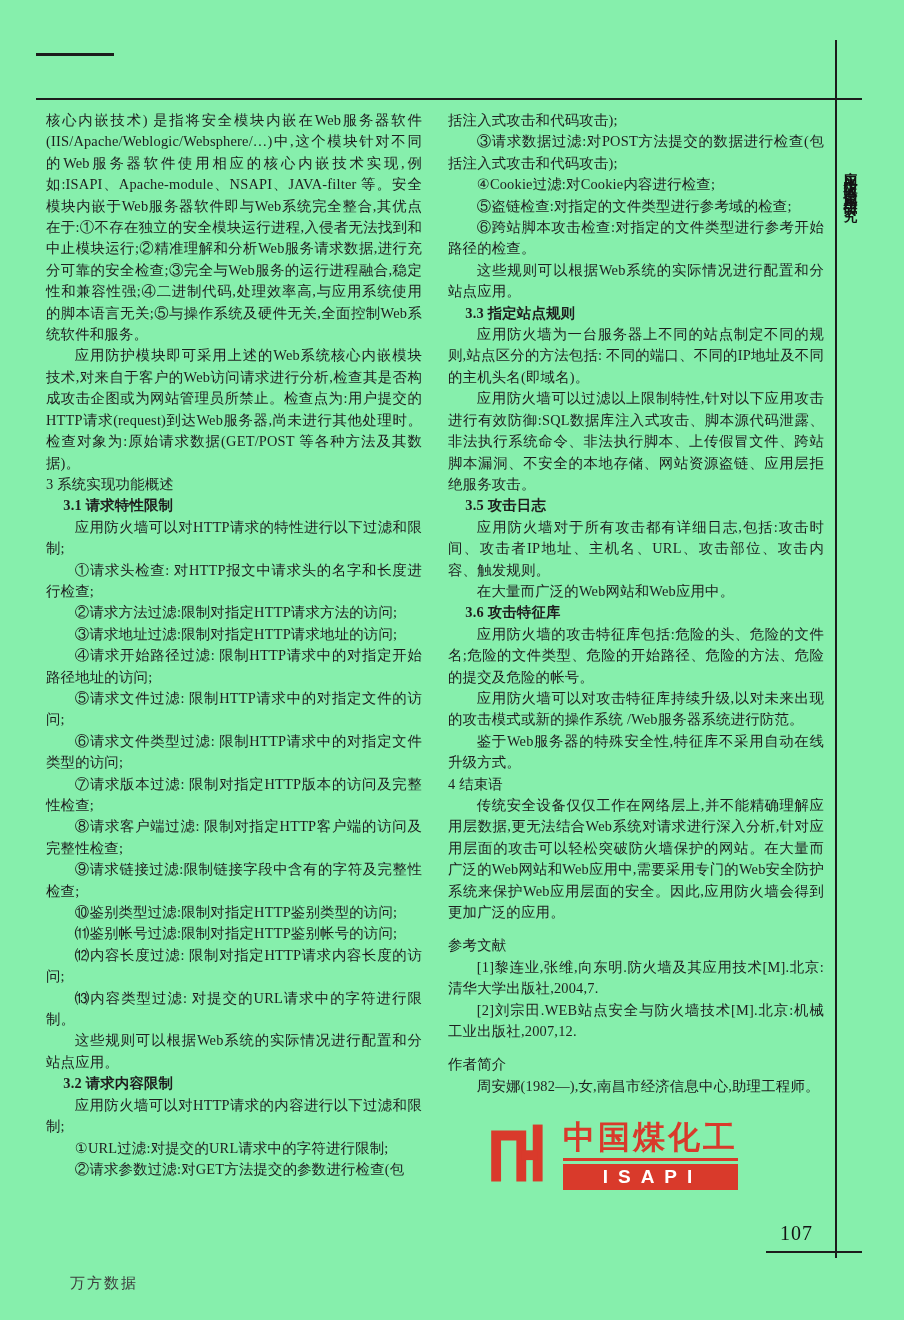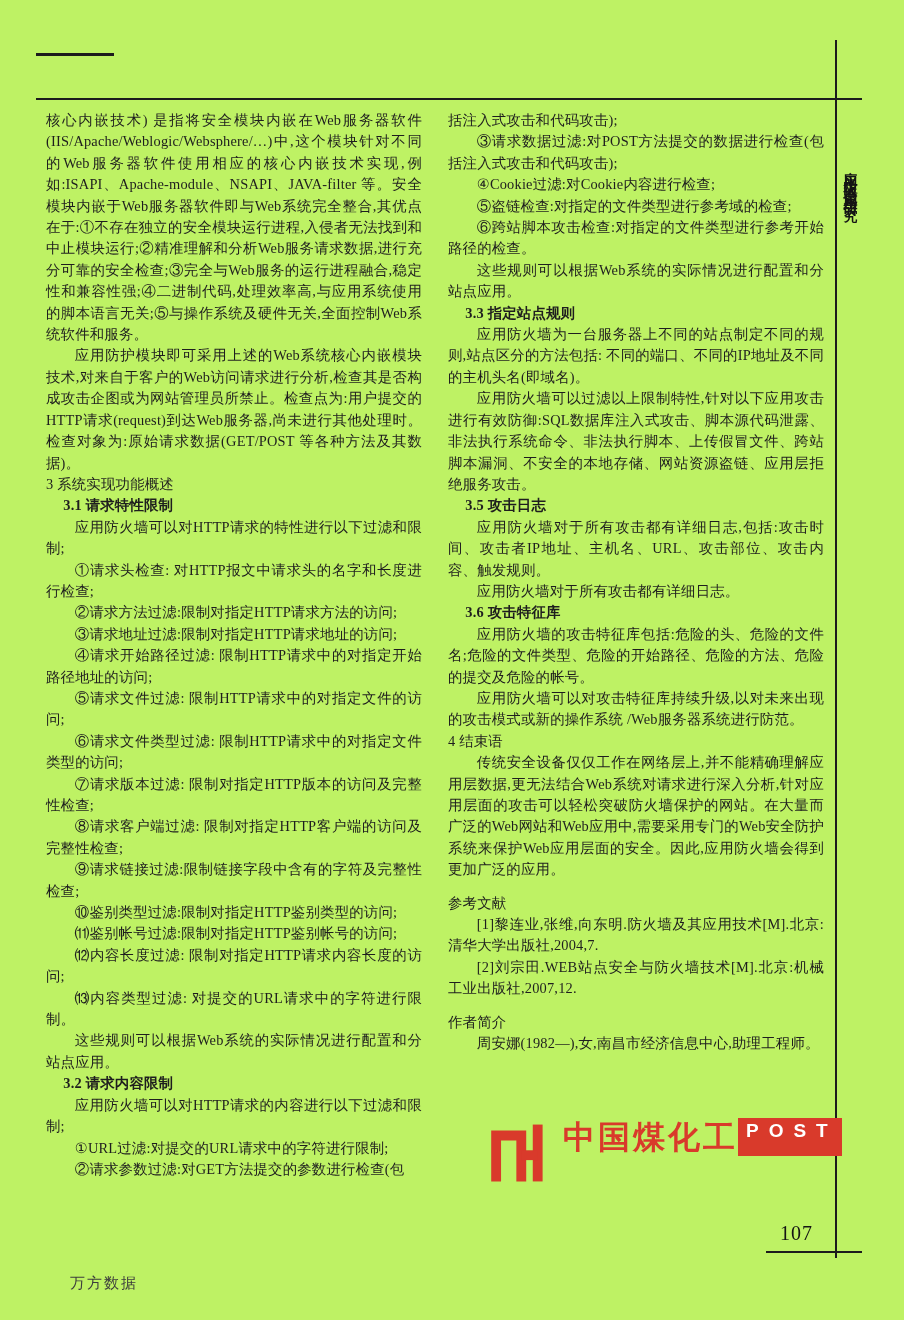--- a/index.html
+++ b/index.html
@@ -1,19 +1,19 @@
 <!DOCTYPE html>
 <html><head>
 <meta charset="utf-8">
 <style>
   html,body{margin:0;padding:0;background:#e8e8e4;}
   .page{
     position:relative;
     width:904px;height:1320px;
-    background:#bef264;
+    background:#86efac;
     font-family:"Liberation Serif", serif;
     color:#1e1e1e;
     overflow:hidden;
   }
   
   .rule{position:absolute;background:#1c1c1c;}
   .rule-top-short{left:36px;top:53px;width:78px;height:3px;}
   .rule-top-long{left:36px;top:98px;width:826px;height:2px;}
   .rule-vertical{left:835px;top:40px;width:2px;height:1218px;}
   .rule-pagenum{left:766px;top:1251px;width:96px;height:2px;}
@@ -51,21 +51,21 @@
     position:absolute;left:70px;top:1274px;
     font-size:15px;color:#3d3d3d;letter-spacing:2px;
   }
 
   
   .logo{
     position:absolute;left:485px;top:1118px;
     display:flex;align-items:flex-start;gap:12px;
   }
   .logo-mark{display:block;}
-  .logo-text{display:flex;flex-direction:row;}
+  .logo-text{display:flex;flex-direction:column;}
   .logo-cn{
     font-size:32px;font-weight:700;letter-spacing:3px;
     line-height:38px;
   }
   .logo-divider{height:3px;margin:2px 0 3px 0;}
   .logo-en{
     font-size:19px;font-weight:700;letter-spacing:10px;
     padding:2px 4px 2px 8px;color:#ffffff;
     font-family:"Liberation Sans", sans-serif;
     text-align:center;
@@ -113,44 +113,45 @@
         <p class="para indent">③请求数据过滤:对POST方法提交的数据进行检查(包括注入式攻击和代码攻击);</p>
         <p class="para indent">④Cookie过滤:对Cookie内容进行检查;</p>
         <p class="para indent">⑤盗链检查:对指定的文件类型进行参考域的检查;</p>
         <p class="para indent">⑥跨站脚本攻击检查:对指定的文件类型进行参考开始路径的检查。</p>
         <p class="para indent">这些规则可以根据Web系统的实际情况进行配置和分站点应用。</p>
         <p class="para h2">3.3  指定站点规则</p>
         <p class="para indent">应用防火墙为一台服务器上不同的站点制定不同的规则,站点区分的方法包括: 不同的端口、不同的IP地址及不同的主机头名(即域名)。</p>
         <p class="para indent">应用防火墙可以过滤以上限制特性,针对以下应用攻击进行有效防御:SQL数据库注入式攻击、脚本源代码泄露、非法执行系统命令、非法执行脚本、上传假冒文件、跨站脚本漏洞、不安全的本地存储、网站资源盗链、应用层拒绝服务攻击。</p>
         <p class="para h2">3.5  攻击日志</p>
         <p class="para indent">应用防火墙对于所有攻击都有详细日志,包括:攻击时间、攻击者IP地址、主机名、URL、攻击部位、攻击内容、触发规则。</p>
-        <p class="para indent">应用防火墙对于所有攻击都有详细日志。</p>
+        <p class="para indent">在大量而广泛的Web网站和Web应用中。</p>
         <p class="para h2">3.6  攻击特征库</p>
         <p class="para indent">应用防火墙的攻击特征库包括:危险的头、危险的文件名;危险的文件类型、危险的开始路径、危险的方法、危险的提交及危险的帐号。</p>
         <p class="para indent">应用防火墙可以对攻击特征库持续升级,以对未来出现的攻击模式或新的操作系统 /Web服务器系统进行防范。</p>
+        <p class="para indent">鉴于Web服务器的特殊安全性,特征库不采用自动在线升级方式。</p>
         <p class="para h1">4  结束语</p>
         <p class="para indent">传统安全设备仅仅工作在网络层上,并不能精确理解应用层数据,更无法结合Web系统对请求进行深入分析,针对应用层面的攻击可以轻松突破防火墙保护的网站。在大量而广泛的Web网站和Web应用中,需要采用专门的Web安全防护系统来保护Web应用层面的安全。因此,应用防火墙会得到更加广泛的应用。</p>
         <p class="para h1 gap">参考文献</p>
         <p class="para indent">[1]黎连业,张维,向东明.防火墙及其应用技术[M].北京:清华大学出版社,2004,7.</p>
         <p class="para indent">[2]刘宗田.WEB站点安全与防火墙技术[M].北京:机械工业出版社,2007,12.</p>
         <p class="para h1 gap">作者简介</p>
         <p class="para indent">周安娜(1982—),女,南昌市经济信息中心,助理工程师。</p>
       </div>
   </div>
 
   <div class="logo">
     <svg class="logo-mark" width="66" height="70" viewBox="0 0 60 64">
       <path d="M10,58 V16 H33 V58" fill="none" stroke="#d93a2b" stroke-width="9"></path>
       <path d="M48,6 V58" fill="none" stroke="#d93a2b" stroke-width="9"></path>
       <path d="M33,34 H48" fill="none" stroke="#d93a2b" stroke-width="9"></path>
     </svg>
     <div class="logo-text">
       <div class="logo-cn" style="color: rgb(217, 58, 43);">中国煤化工</div>
       <div class="logo-divider" style="background: rgb(217, 58, 43);"></div>
-      <div class="logo-en" style="background: rgb(217, 58, 43);">POST</div>
+      <div class="logo-en" style="background: rgb(217, 58, 43);">ISAPI</div>
     </div>
   </div>
 
   <div class="page-number">107</div>
   <div class="rule rule-pagenum"></div>
 
   <div class="watermark">万方数据</div>
 
 </div>
 

